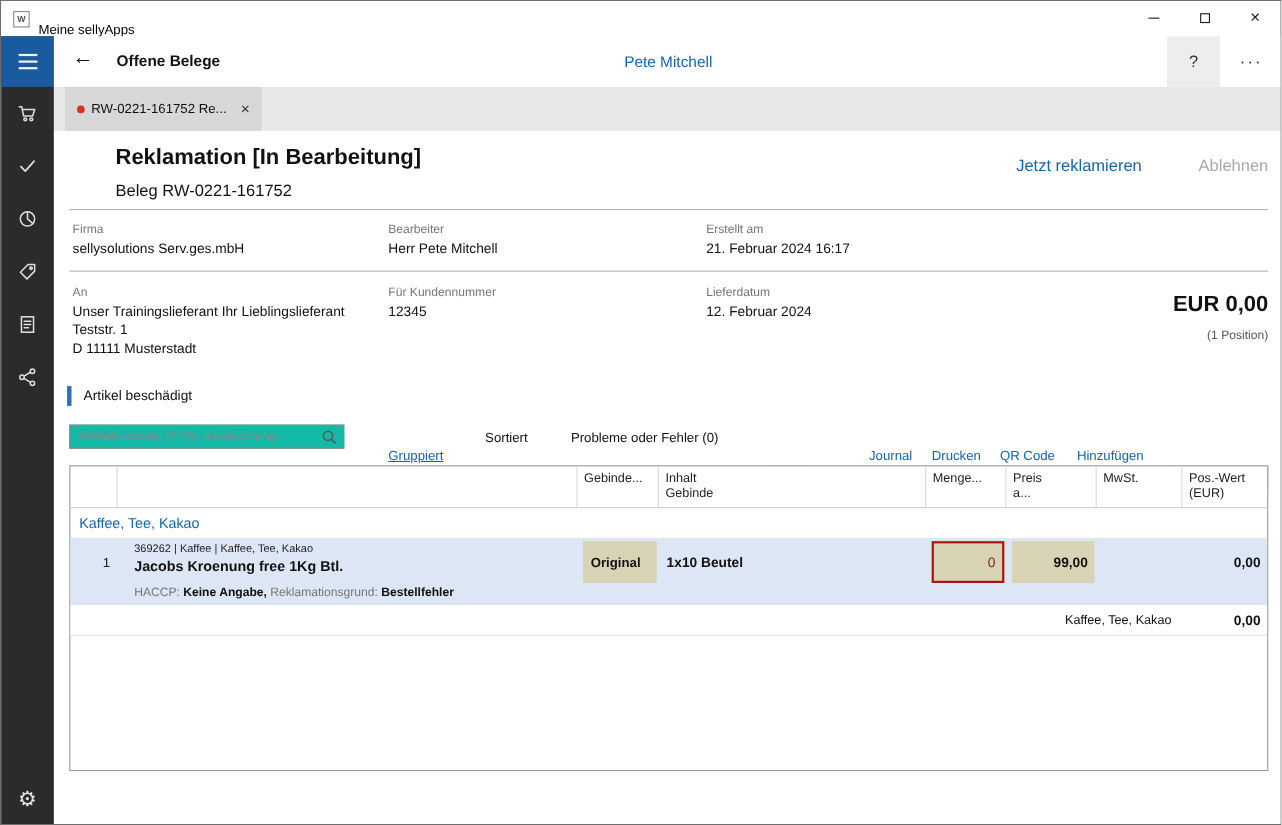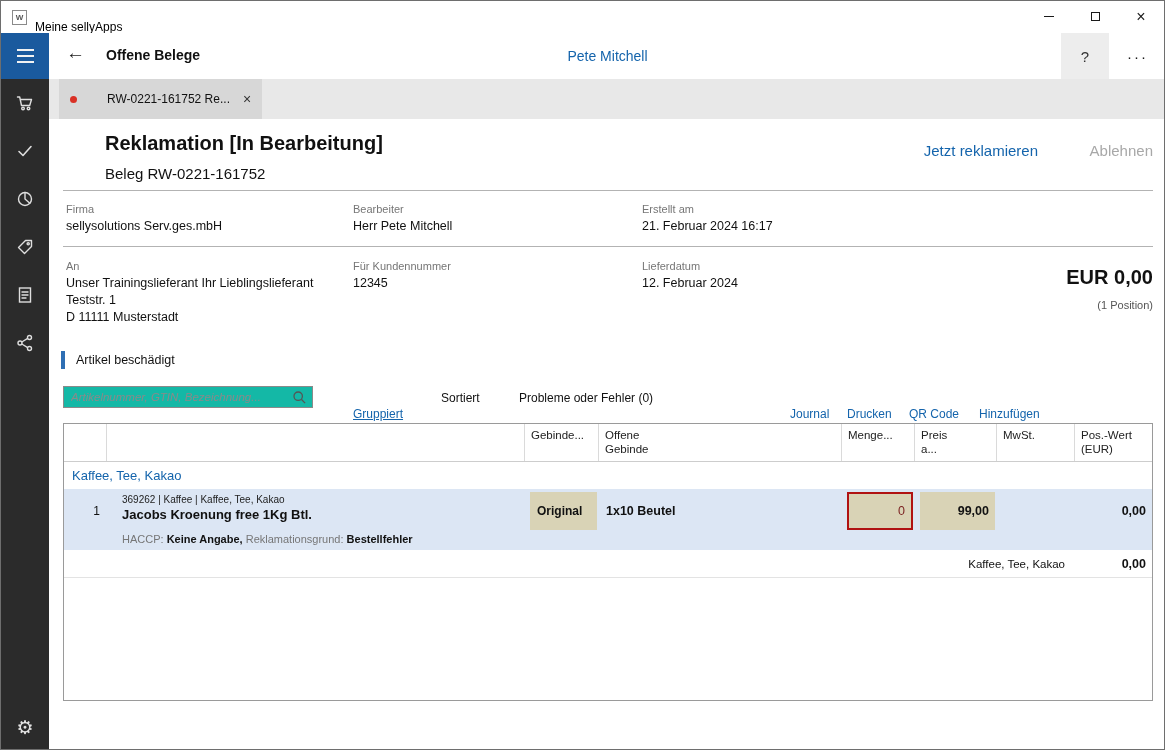--- a/index.html
+++ b/index.html
@@ -29,21 +29,21 @@
   .back { position:absolute; left:17px; top:9px; font-size:19px; color:#1a1a1a; }
   .htitle { position:absolute; left:57px; top:14px; font-size:14px; font-weight:bold; }
   .huser { position:absolute; left:0; right:0; top:15px; text-align:center; font-size:14px; color:#1464ac; }
   .hhelp { position:absolute; right:57px; top:0; width:48px; height:46px; background:#ededed; display:flex; align-items:center; justify-content:center; font-size:15px; color:#333; }
   .hmore { position:absolute; right:0; top:0; width:57px; height:46px; display:flex; align-items:center; justify-content:center; font-size:15px; letter-spacing:2px; color:#1a1a1a; }
 
   
   .tabbar { position:absolute; left:48px; top:78px; width:1117px; height:40px; background:#e8e8e8; }
   .tab { position:absolute; left:10px; top:0; height:40px; background:#d7d7d7; display:flex; align-items:center; padding:0 11px; }
   .tabdot { width:7px; height:7px; border-radius:50%; background:#d93025; margin-right:6px; }
-  .tablabel { font-size:12px; color:#111;margin-left:24px; }
+  .tablabel { font-size:12px; color:#111; }
   .tabclose { margin-left:13px; font-size:14px; color:#333; }
 
   
   .content { position:absolute; left:48px; top:118px; width:1117px; height:632px; background:#fff; }
   .doc-title { position:absolute; left:56px; top:13px; font-size:20px; font-weight:bold; }
   .subtitle { position:absolute; left:56px; top:46px; font-size:15px; }
   .act-primary { position:absolute; right:128px; top:23px; font-size:15px; color:#1464ac; }
   .act-secondary { position:absolute; right:13px; top:23px; font-size:15px; color:#a8a8a8; }
   .divider { position:absolute; left:14px; width:1090px; height:1px; background:#b3b3b3; }
   .hr1 { top:71px; } .hr2 { top:127px; }
@@ -252,21 +252,21 @@
       <svg width="10" height="7" viewBox="0 0 10 7" fill="none" stroke="#444" stroke-width="1.3">
           <path d="M1 1.5l4 4 4-4"></path>
         </svg>
     </div>
 
     <div class="table">
       <div class="thead">
         <div class="th"></div>
         <div class="th"></div>
         <div class="th">Gebinde...</div>
-        <div class="th">Offene
+        <div class="th">Inhalt
 Gebinde</div>
         <div class="th">Menge...</div>
         <div class="th">Preis
 a...</div>
         <div class="th">MwSt.</div>
         <div class="th">Pos.-Wert
 (EUR)</div>
       </div>
 
       <div class="group-row">Kaffee, Tee, Kakao</div>

